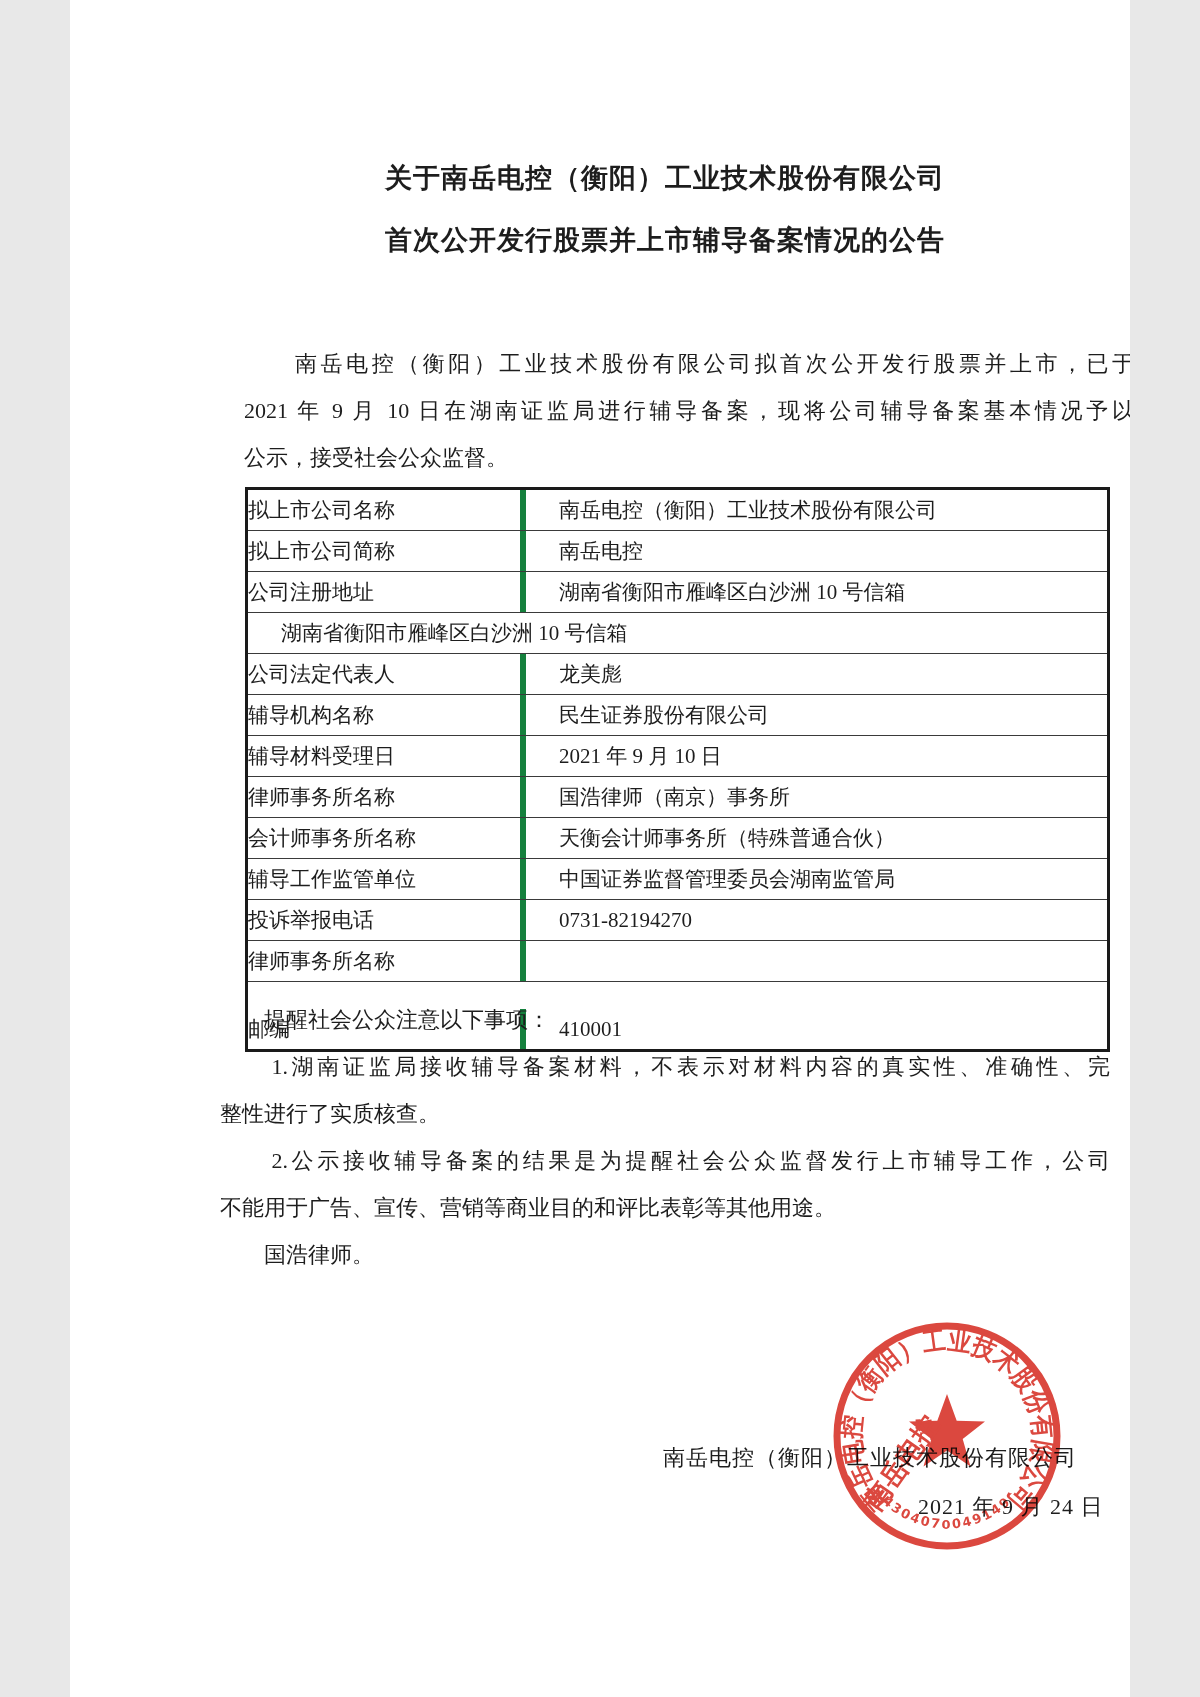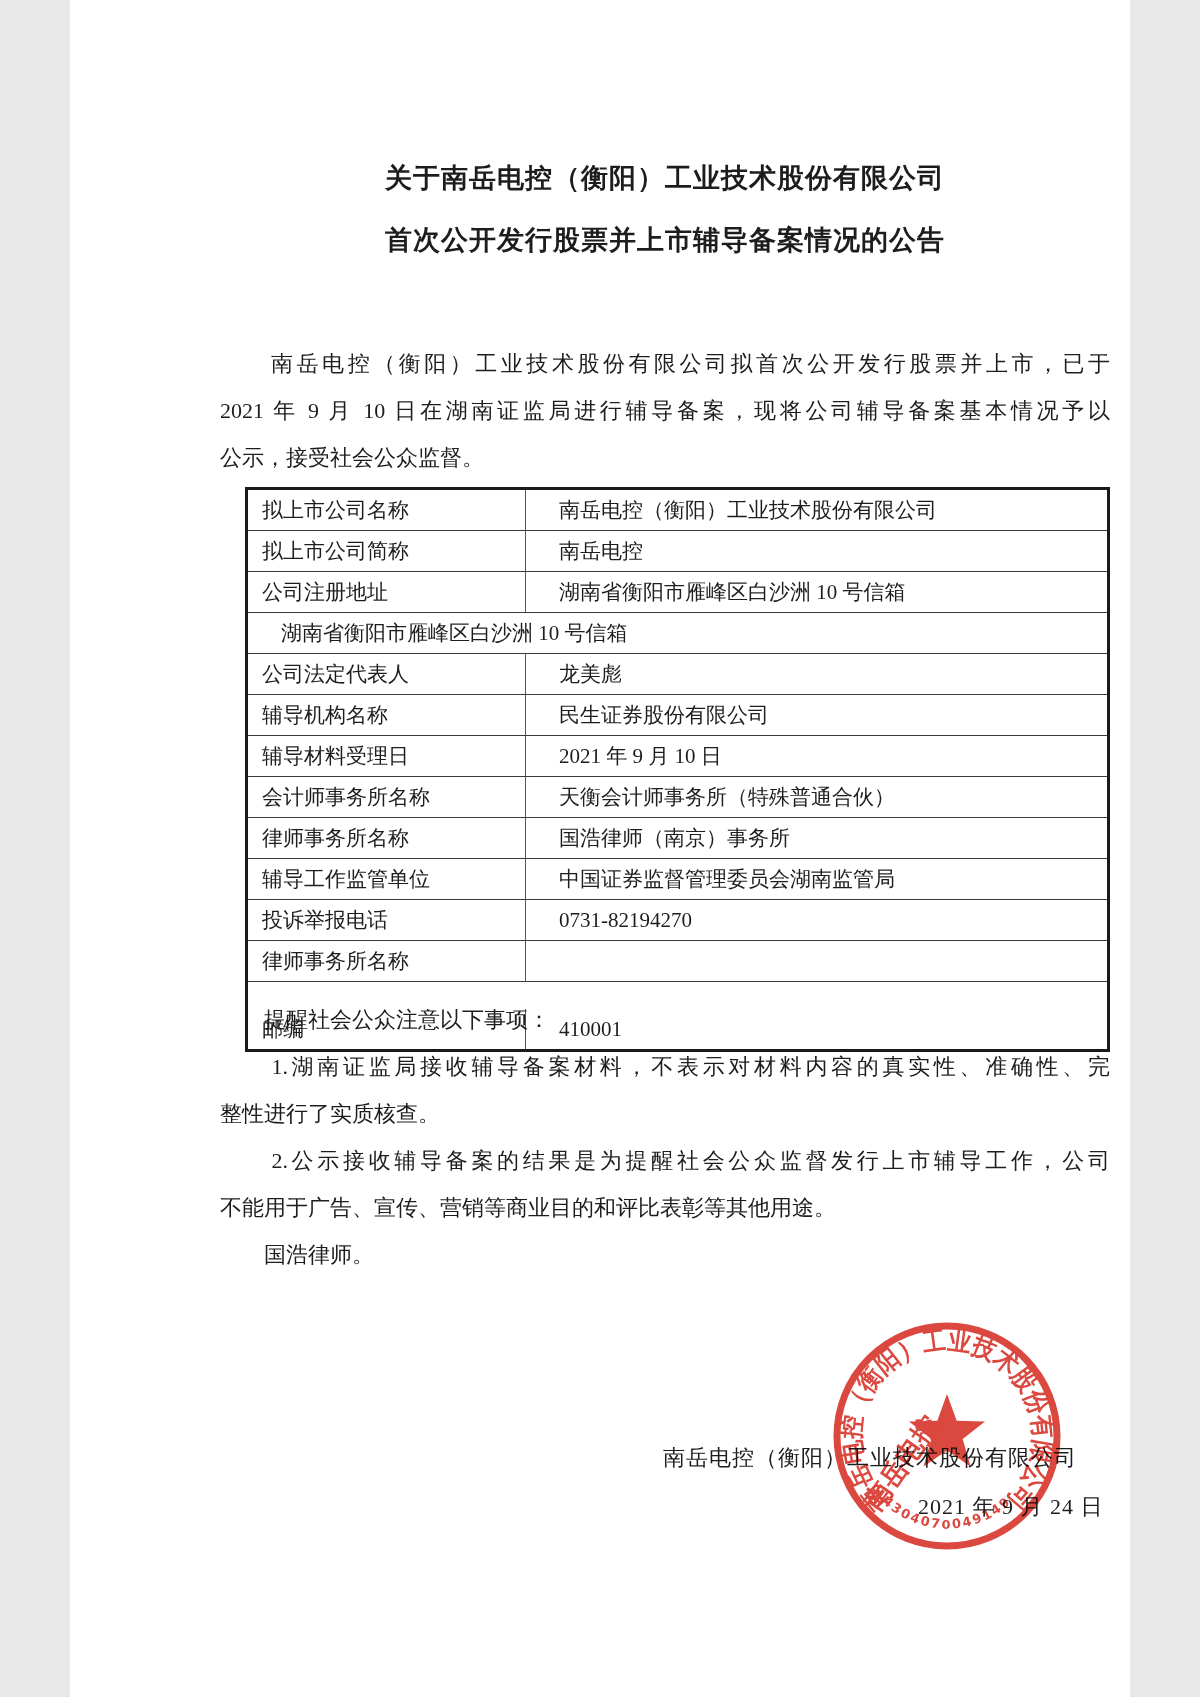--- a/index.html
+++ b/index.html
@@ -11,36 +11,36 @@
   .doc-title {
     position:absolute; left:150px; width:890px; text-align:center;
     font-family:"DejaVu Sans","Liberation Sans",sans-serif;
     font-weight:bold; font-size:27px; letter-spacing:1px; white-space:nowrap;
   }
   .doc-title.l1 { top:160px; }
   .doc-title.l2 { top:222px; }
   .textblock {
     position:absolute; left:150px; width:890px; font-size:22px;
   }
-  .textblock.intro { top:340px; }
+  .textblock.intro { top:340px;margin-left:24px; }
   .textblock.notes { top:996px; }
   .tline { height:47px; line-height:47px; white-space:nowrap; overflow:visible; }
   .tline.justify {
     white-space:normal; text-align:justify; text-align-last:justify;
     text-justify:inter-character;
   }
   .info-table {
     position:absolute; left:175px; top:487px; width:865px;
     border:3px solid #1a1a1a; box-sizing:border-box; background:#fff;
   }
   .trow { display:flex; border-bottom:1px solid #3a3a3a; }
   .trow:last-child { border-bottom:none;margin-top:27px; }
   .tlabel {
-    width:278px; box-sizing:border-box; border-right:1px solid #15803d;
-    padding-left:14px; font-size:21px; line-height:40px; height:40px;
+    width:278px; box-sizing:border-box; border-right:6px solid #15803d;
+    padding-left:0; font-size:21px; line-height:40px; height:40px;
     white-space:nowrap; overflow:hidden;
   }
   .tvalue {
     flex:1; padding-left:33px; font-size:21px; line-height:40px; height:40px;
     white-space:nowrap; overflow:hidden;
   }
   .sig-company {
     position:absolute; top:1443px; left:560px; width:480px; text-align:center;
     font-size:22px; letter-spacing:1px; white-space:nowrap;
   }
@@ -90,26 +90,26 @@
       </div>
       <div class="trow">
         <div class="tlabel">辅导机构名称</div>
         <div class="tvalue">民生证券股份有限公司</div>
       </div>
       <div class="trow">
         <div class="tlabel">辅导材料受理日</div>
         <div class="tvalue">2021 年 9 月 10 日</div>
       </div>
       <div class="trow">
+        <div class="tlabel">律师事务所名称</div>
+        <div class="tvalue">国浩律师（南京）事务所</div>
+      </div>
+      <div class="trow">
         <div class="tlabel">会计师事务所名称</div>
         <div class="tvalue">天衡会计师事务所（特殊普通合伙）</div>
-      </div>
-      <div class="trow">
-        <div class="tlabel">律师事务所名称</div>
-        <div class="tvalue">国浩律师（南京）事务所</div>
       </div>
       <div class="trow">
         <div class="tlabel">辅导工作监管单位</div>
         <div class="tvalue">中国证券监督管理委员会湖南监管局</div>
       </div>
       <div class="trow">
         <div class="tlabel">投诉举报电话</div>
         <div class="tvalue">0731-82194270</div>
       </div>
       <div class="trow">

